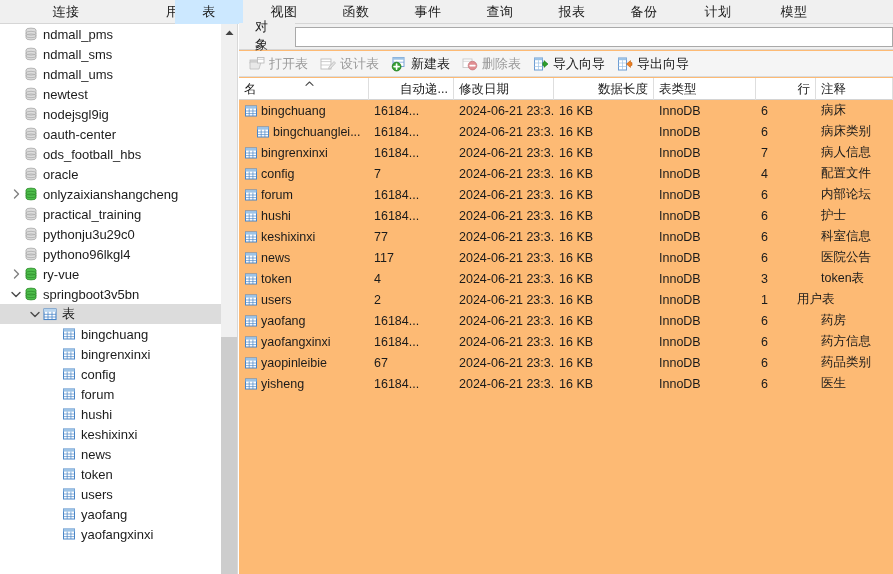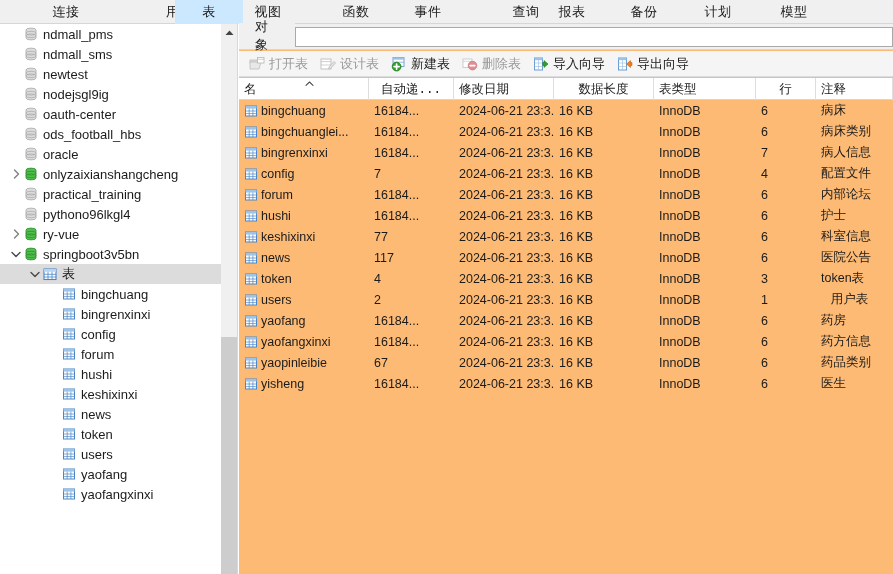--- a/index.html
+++ b/index.html
@@ -131,21 +131,21 @@
   .gh-cell {
     position: absolute; top: 0; height: 22px;
     display: flex; align-items: center;
     font-size: 12.5px;
     color: #1b1b1b;
     border-right: 1px solid #dedede;
     padding: 0 5px;
     cursor: default;
     overflow: hidden;
   }
-  .gh-cell.num { justify-content: center; font-family: Liberation Mono, monospace; }
+  .gh-cell.num { justify-content: flex-end; }
   #sort-caret {
     position: absolute;
     left: 66px; top: 1px;
     font-size: 9px; color: #555;
     line-height: 8px;
   }
 
   
   #grid-body {
     position: absolute; left: 0; top: 76px;
@@ -186,30 +186,30 @@
 <div id="main-menubar">
     <div class="menu-tab" style="position: absolute; left: 30px; width: 72px; top: 0px;">
       <span>连接</span>
     </div>
     <div class="menu-tab sep-after" style="position: absolute; left: 144px; width: 72px; top: 0px;">
       <span>用户</span>
     </div>
     <div class="menu-tab active" style="position: absolute; left: 175px; width: 68px; top: 0px;">
       <span>表</span>
     </div>
-    <div class="menu-tab" style="position: absolute; left: 234px; width: 68px; top: 0px;">
+    <div class="menu-tab" style="position: absolute; left: 250px; width: 68px; top: 0px;">
       <span>视图</span>
     </div>
     <div class="menu-tab" style="position: absolute; left: 322px; width: 68px; top: 0px;">
       <span>函数</span>
     </div>
     <div class="menu-tab" style="position: absolute; left: 394px; width: 68px; top: 0px;">
       <span>事件</span>
     </div>
-    <div class="menu-tab" style="position: absolute; left: 492px; width: 68px; top: 0px;">
+    <div class="menu-tab" style="position: absolute; left: 466px; width: 68px; top: 0px;">
       <span>查询</span>
     </div>
     <div class="menu-tab" style="position: absolute; left: 538px; width: 68px; top: 0px;">
       <span>报表</span>
     </div>
     <div class="menu-tab" style="position: absolute; left: 610px; width: 68px; top: 0px;">
       <span>备份</span>
     </div>
     <div class="menu-tab" style="position: absolute; left: 684px; width: 68px; top: 0px;">
       <span>计划</span>
@@ -235,20 +235,31 @@
       <div class="tree-row">
         <span style="display: inline-block; flex: 0 0 8px; height: 20px;"></span>
         <span class="twisty"></span>
         <svg class="db-icon" viewBox="0 0 14 14">
     <ellipse cx="7" cy="3" rx="5" ry="1.9" fill="#dcdcdc" stroke="#a8a8a8" stroke-width=".8"></ellipse>
     <path d="M2 3 V11 a5 1.9 0 0 0 10 0 V3" fill="#dcdcdc" stroke="#a8a8a8" stroke-width=".8"></path>
     <ellipse cx="7" cy="6.2" rx="5" ry="1.9" fill="none" stroke="#a8a8a8" stroke-width=".7"></ellipse>
     <ellipse cx="7" cy="8.8" rx="5" ry="1.9" fill="none" stroke="#a8a8a8" stroke-width=".7"></ellipse>
   </svg>
         <span class="tree-label">ndmall_sms</span>
+      </div>
+      <div class="tree-row">
+        <span style="display: inline-block; flex: 0 0 8px; height: 20px;"></span>
+        <span class="twisty"></span>
+        <svg class="db-icon" viewBox="0 0 14 14">
+    <ellipse cx="7" cy="3" rx="5" ry="1.9" fill="#dcdcdc" stroke="#a8a8a8" stroke-width=".8"></ellipse>
+    <path d="M2 3 V11 a5 1.9 0 0 0 10 0 V3" fill="#dcdcdc" stroke="#a8a8a8" stroke-width=".8"></path>
+    <ellipse cx="7" cy="6.2" rx="5" ry="1.9" fill="none" stroke="#a8a8a8" stroke-width=".7"></ellipse>
+    <ellipse cx="7" cy="8.8" rx="5" ry="1.9" fill="none" stroke="#a8a8a8" stroke-width=".7"></ellipse>
+  </svg>
+        <span class="tree-label">ndmall_ums</span>
       </div>
       <div class="tree-row">
         <span style="display: inline-block; flex: 0 0 8px; height: 20px;"></span>
         <span class="twisty"></span>
         <svg class="db-icon" viewBox="0 0 14 14">
     <ellipse cx="7" cy="3" rx="5" ry="1.9" fill="#dcdcdc" stroke="#a8a8a8" stroke-width=".8"></ellipse>
     <path d="M2 3 V11 a5 1.9 0 0 0 10 0 V3" fill="#dcdcdc" stroke="#a8a8a8" stroke-width=".8"></path>
     <ellipse cx="7" cy="6.2" rx="5" ry="1.9" fill="none" stroke="#a8a8a8" stroke-width=".7"></ellipse>
     <ellipse cx="7" cy="8.8" rx="5" ry="1.9" fill="none" stroke="#a8a8a8" stroke-width=".7"></ellipse>
   </svg>
@@ -316,20 +327,31 @@
       <div class="tree-row">
         <span style="display: inline-block; flex: 0 0 8px; height: 20px;"></span>
         <span class="twisty"></span>
         <svg class="db-icon" viewBox="0 0 14 14">
     <ellipse cx="7" cy="3" rx="5" ry="1.9" fill="#dcdcdc" stroke="#a8a8a8" stroke-width=".8"></ellipse>
     <path d="M2 3 V11 a5 1.9 0 0 0 10 0 V3" fill="#dcdcdc" stroke="#a8a8a8" stroke-width=".8"></path>
     <ellipse cx="7" cy="6.2" rx="5" ry="1.9" fill="none" stroke="#a8a8a8" stroke-width=".7"></ellipse>
     <ellipse cx="7" cy="8.8" rx="5" ry="1.9" fill="none" stroke="#a8a8a8" stroke-width=".7"></ellipse>
   </svg>
         <span class="tree-label">practical_training</span>
+      </div>
+      <div class="tree-row">
+        <span style="display: inline-block; flex: 0 0 8px; height: 20px;"></span>
+        <span class="twisty"></span>
+        <svg class="db-icon" viewBox="0 0 14 14">
+    <ellipse cx="7" cy="3" rx="5" ry="1.9" fill="#dcdcdc" stroke="#a8a8a8" stroke-width=".8"></ellipse>
+    <path d="M2 3 V11 a5 1.9 0 0 0 10 0 V3" fill="#dcdcdc" stroke="#a8a8a8" stroke-width=".8"></path>
+    <ellipse cx="7" cy="6.2" rx="5" ry="1.9" fill="none" stroke="#a8a8a8" stroke-width=".7"></ellipse>
+    <ellipse cx="7" cy="8.8" rx="5" ry="1.9" fill="none" stroke="#a8a8a8" stroke-width=".7"></ellipse>
+  </svg>
+        <span class="tree-label">pythonju3u29c0</span>
       </div>
       <div class="tree-row">
         <span style="display: inline-block; flex: 0 0 8px; height: 20px;"></span>
         <span class="twisty"></span>
         <svg class="db-icon" viewBox="0 0 14 14">
     <ellipse cx="7" cy="3" rx="5" ry="1.9" fill="#dcdcdc" stroke="#a8a8a8" stroke-width=".8"></ellipse>
     <path d="M2 3 V11 a5 1.9 0 0 0 10 0 V3" fill="#dcdcdc" stroke="#a8a8a8" stroke-width=".8"></path>
     <ellipse cx="7" cy="6.2" rx="5" ry="1.9" fill="none" stroke="#a8a8a8" stroke-width=".7"></ellipse>
     <ellipse cx="7" cy="8.8" rx="5" ry="1.9" fill="none" stroke="#a8a8a8" stroke-width=".7"></ellipse>
   </svg>
@@ -660,21 +682,21 @@
           <span>InnoDB</span>
         </div>
         <div class="gc num" style="left: 517px; width: 60px;">
           <span>6</span>
         </div>
         <div class="gc" style="left: 577px; width: 77px;">
           <span>病床</span>
         </div>
       </div>
       <div class="grid-row">
-        <div class="gc" style="left: 0px; width: 130px;">
+        <div class="gc" style="left: 12px; width: 130px;">
           <svg class="tbl-icon" viewBox="0 0 14 14">
     <rect x="1.5" y="2" width="11" height="10" fill="#fff" stroke="#4a86c8" stroke-width="1"></rect>
     <rect x="1.5" y="2" width="11" height="2.6" fill="#9dc3e6"></rect>
     <line x1="1.5" y1="7" x2="12.5" y2="7" stroke="#4a86c8" stroke-width=".7"></line>
     <line x1="1.5" y1="9.6" x2="12.5" y2="9.6" stroke="#4a86c8" stroke-width=".7"></line>
     <line x1="5.2" y1="4.6" x2="5.2" y2="12" stroke="#4a86c8" stroke-width=".7"></line>
     <line x1="8.9" y1="4.6" x2="8.9" y2="12" stroke="#4a86c8" stroke-width=".7"></line>
   </svg>
           <span>bingchuanglei...</span>
         </div>
@@ -934,21 +956,21 @@
         </div>
         <div class="gc num" style="left: 315px; width: 100px;">
           <span>16 KB</span>
         </div>
         <div class="gc" style="left: 415px; width: 102px;">
           <span>InnoDB</span>
         </div>
         <div class="gc num" style="left: 517px; width: 60px;">
           <span>1</span>
         </div>
-        <div class="gc" style="left: 572px; width: 77px; justify-content: center;">
+        <div class="gc" style="left: 553px; width: 77px;">
           <span>用户表</span>
         </div>
       </div>
       <div class="grid-row">
         <div class="gc" style="left: 0px; width: 130px;">
           <svg class="tbl-icon" viewBox="0 0 14 14">
     <rect x="1.5" y="2" width="11" height="10" fill="#fff" stroke="#4a86c8" stroke-width="1"></rect>
     <rect x="1.5" y="2" width="11" height="2.6" fill="#9dc3e6"></rect>
     <line x1="1.5" y1="7" x2="12.5" y2="7" stroke="#4a86c8" stroke-width=".7"></line>
     <line x1="1.5" y1="9.6" x2="12.5" y2="9.6" stroke="#4a86c8" stroke-width=".7"></line>

